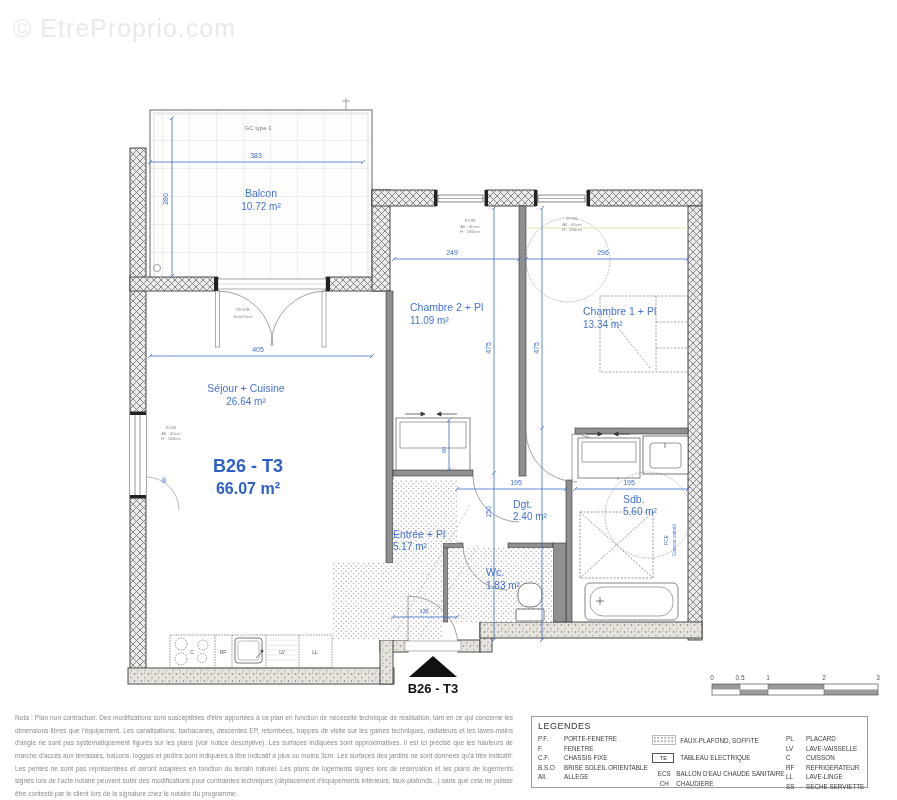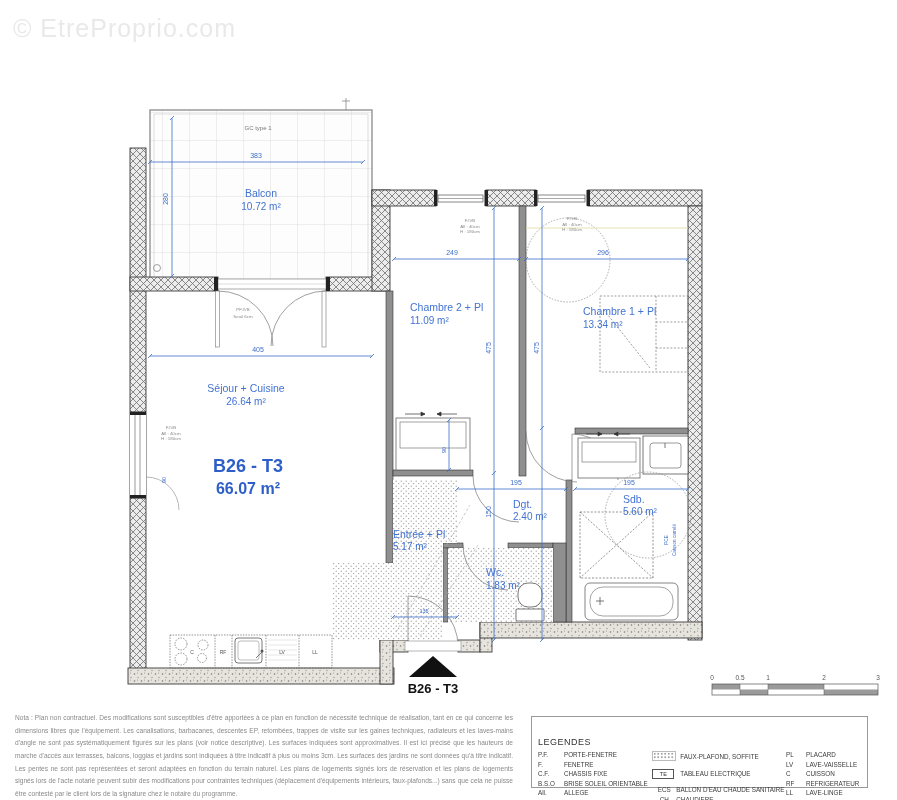--- a/index.html
+++ b/index.html
@@ -16,21 +16,21 @@
   .unit2{fill:#2e5ec8;font-size:16px;font-weight:bold;}
   .tiny{fill:#8a8a8a;font-size:4.4px;}
   .tiny6{fill:#777;font-size:6px;}
   .fix{fill:#555;font-size:5px;}
   .blueSmall{fill:#3d6cc9;font-size:4.6px;}
   .entlabel{fill:#111;font-size:13px;font-weight:bold;}
   .scalenum{fill:#555;font-size:6.5px;}
   .disclaimer{position:absolute;left:15px;top:712px;width:498px;font-size:6.6px;
        line-height:1.92;color:#8a8a8a;text-align:justify;}
   .legend{position:absolute;left:531px;top:716px;width:337px;height:72px;
-       border:1px solid #999;background:#fff;box-sizing:border-box;padding:20px 6px;}
+       border:1px solid #999;background:#fff;box-sizing:border-box;padding:4px 6px;}
   .legend-title{font-size:9px;color:#333;letter-spacing:.5px;margin-bottom:4px;}
   .legend-cols{display:flex;}
   .lcol1{width:118px;}
   .lcol2{width:138px;}
   .lcol3{width:75px;}
   .lrow{display:flex;align-items:center;font-size:6.3px;color:#3a3a3a;margin-bottom:2.6px;white-space:nowrap;}
   .labbr{width:26px;flex:none;}
   .labbr2{width:24px;flex:none;text-align:center;}
   .labbr3{width:20px;flex:none;}
   .swatch-dots{display:inline-block;width:22px;height:8px;margin-right:4px;flex:none;

